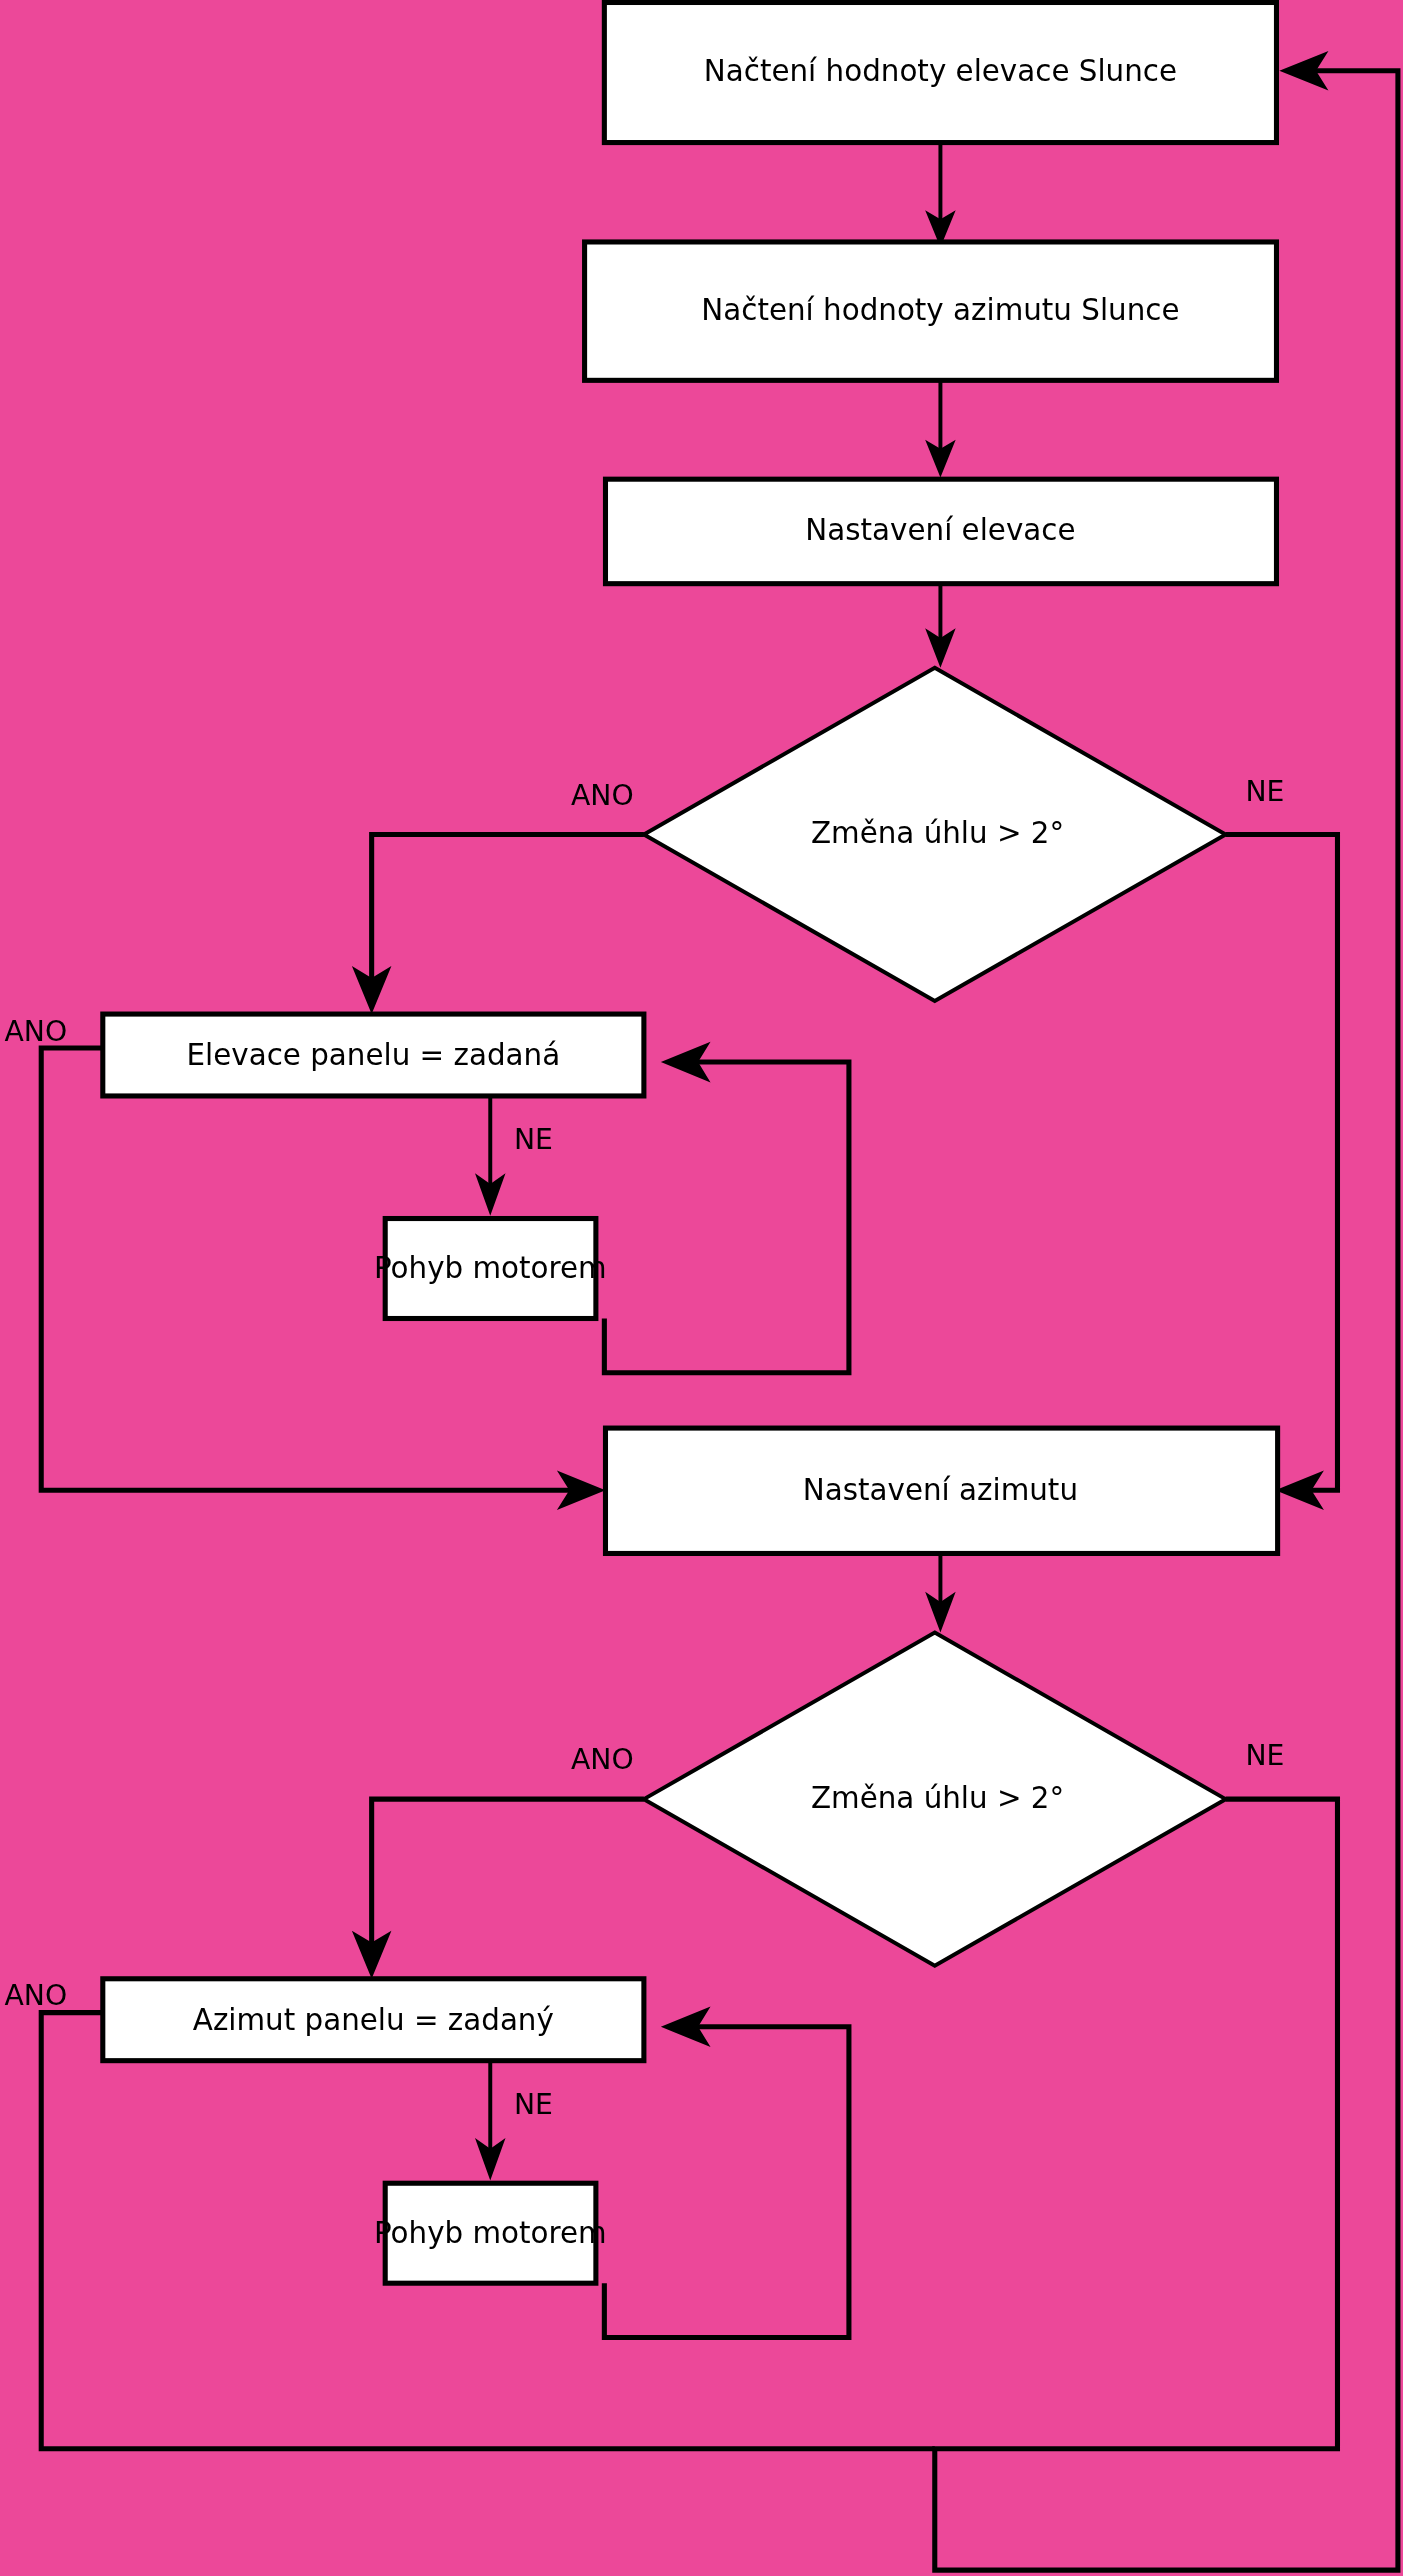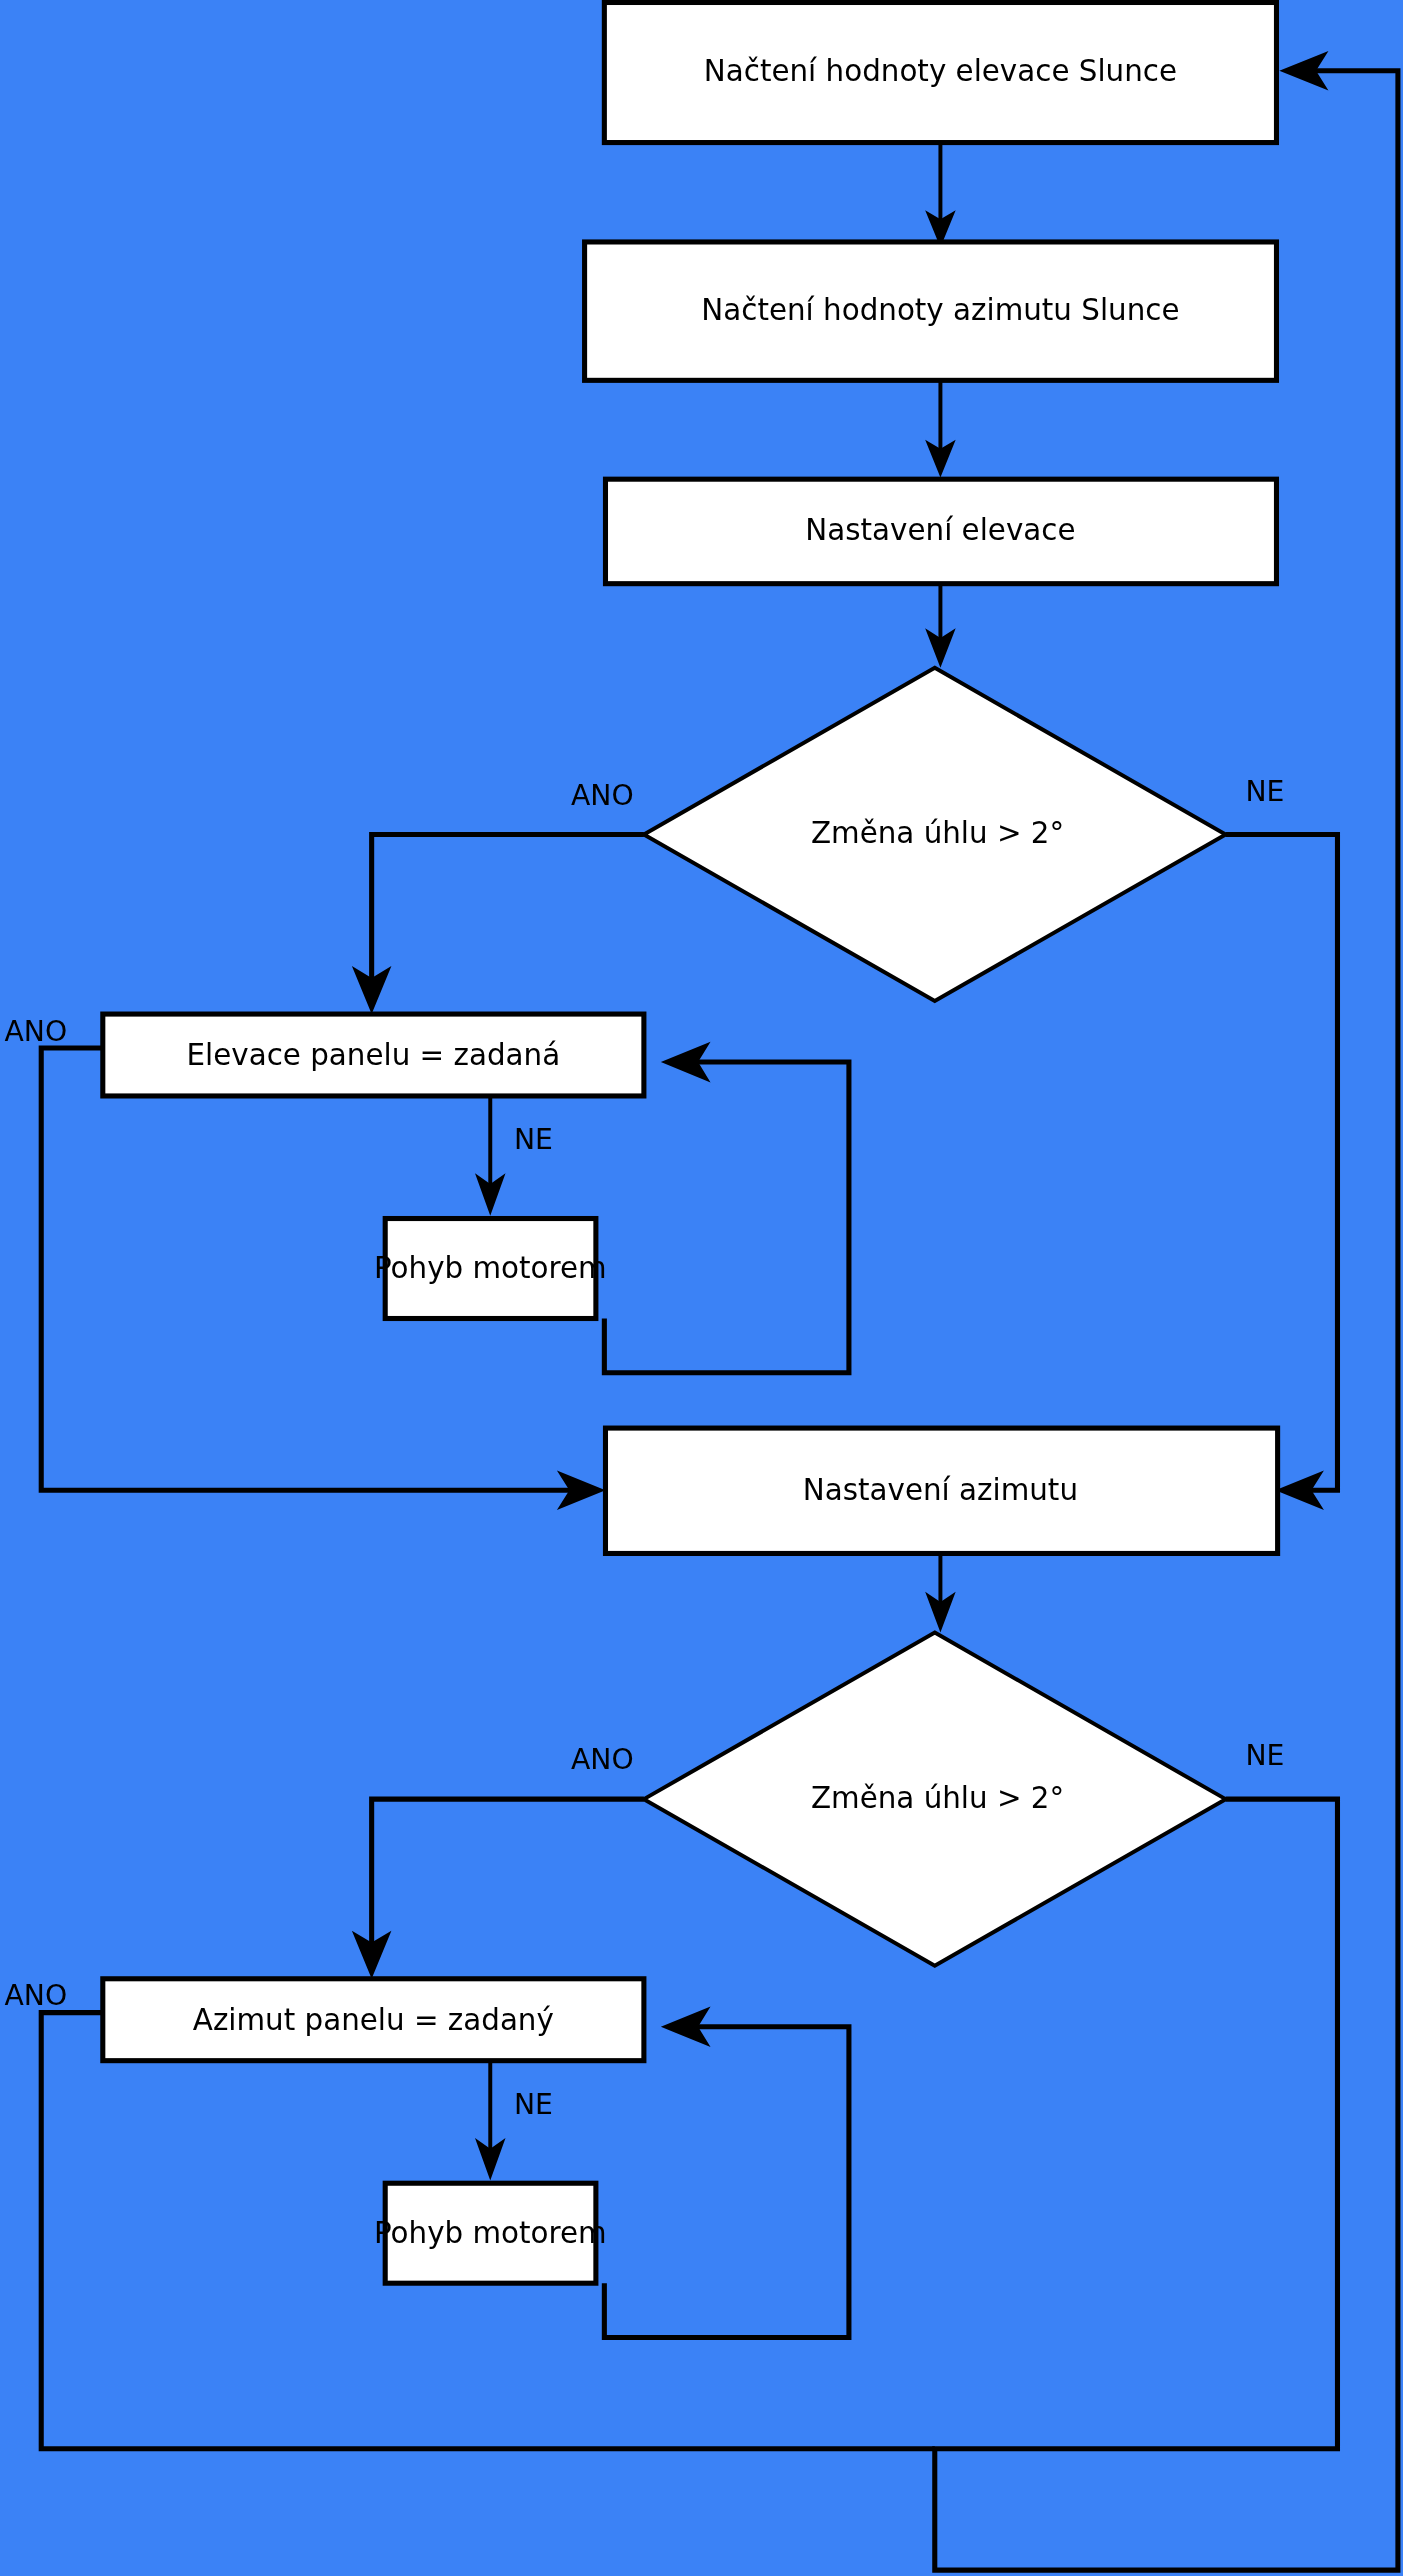--- a/index.html
+++ b/index.html
@@ -7,21 +7,21 @@
     padding: 0;
     background: #ffffff;
   }
   body {
     font-family: "DejaVu Sans", sans-serif;
   }
   #flowchart-root {
     position: relative;
     width: 1403px;
     height: 2576px;
-    background: #3b82f6;
+    background: #ec4899;
     overflow: hidden;
   }
   svg.chart-svg {
     display: block;
     width: 1403px;
     height: 2576px;
   }
   .node-shape {
     fill: #ffffff;
     stroke: #000000;

